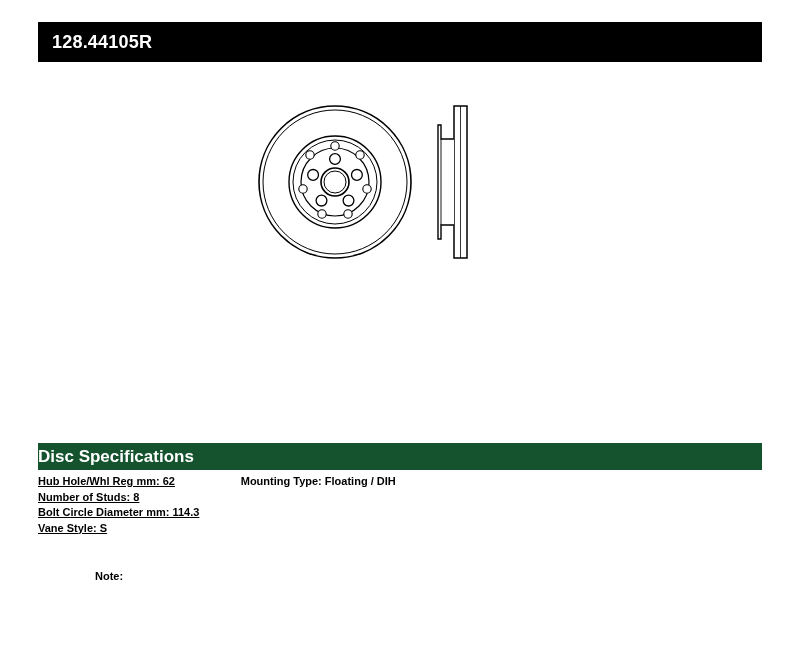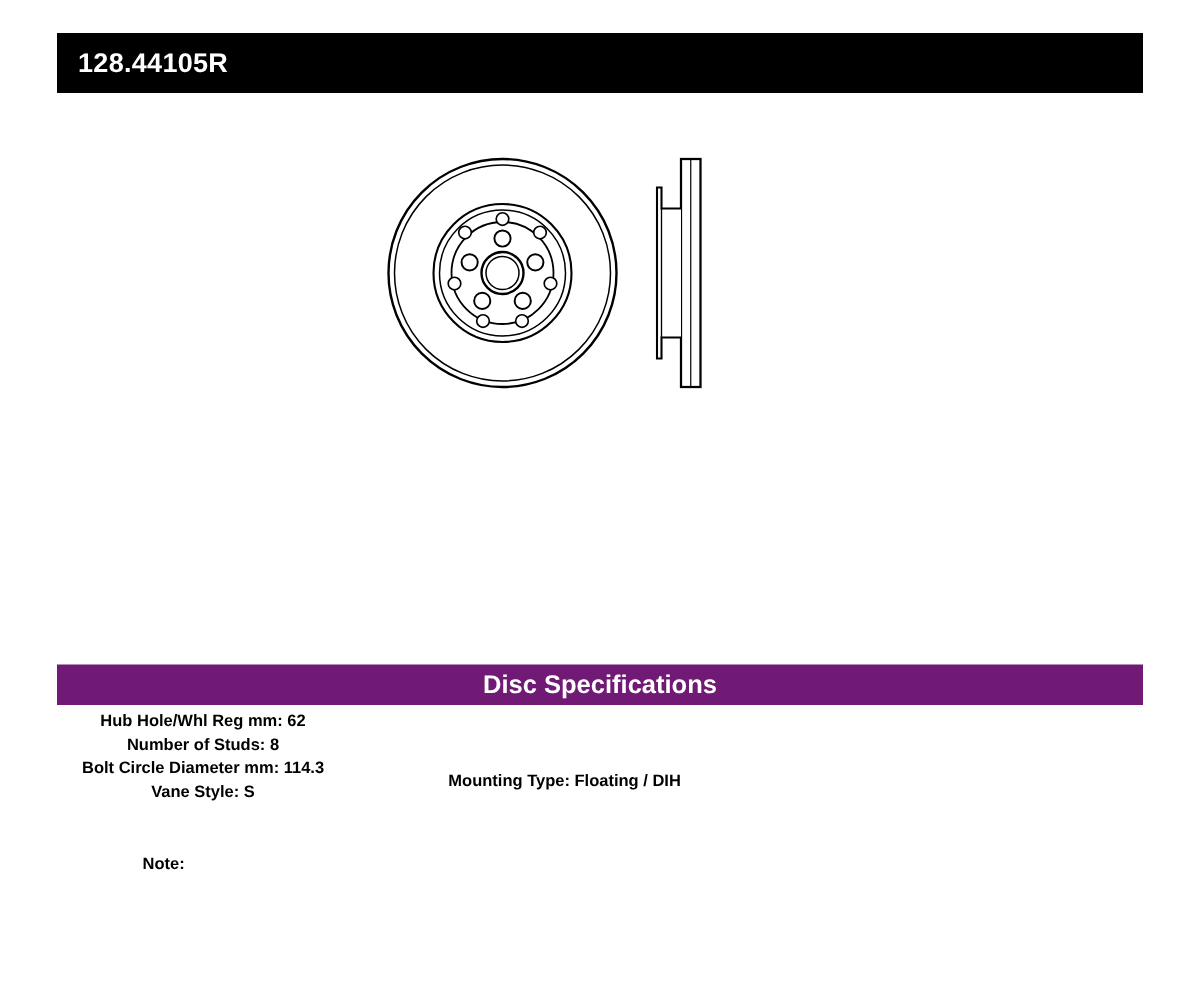--- a/index.html
+++ b/index.html
@@ -54,24 +54,24 @@
     height: 190px;
   }
 
   
   .spec-title-bar {
     position: absolute;
     left: 38px;
     top: 443px;
     width: 724px;
     height: 27px;
-    background: #701a75;
+    background: #14532d;
     display: flex;
     align-items: center;
-    justify-content: center;
+    justify-content: flex-start;
   }
   .spec-title {
     color: #ffffff;
     font-size: 17px;
     font-weight: bold;
     line-height: 1;
   }
 
   .spec-columns {
     position: absolute;
@@ -85,28 +85,28 @@
   .spec-col {
     box-sizing: border-box;
   }
   .spec-col-1 {
     width: 42%;
     text-align: right;
     padding-right: 6px;
   }
   .spec-col-2 {
     width: 28%;
-    text-align: center;
+    text-align: left;
     padding-right: 8px;
+    text-decoration: underline;
   }
   .spec-col-3 {
     width: 30%;
-    text-align: right;
+    text-align: left;
     padding-right: 4px;
-    margin-top: 40px;
   }
   .spec-row {
     line-height: 15.5px;
     white-space: nowrap;
   }
 
   
   .note {
     position: absolute;
     left: 95px;

